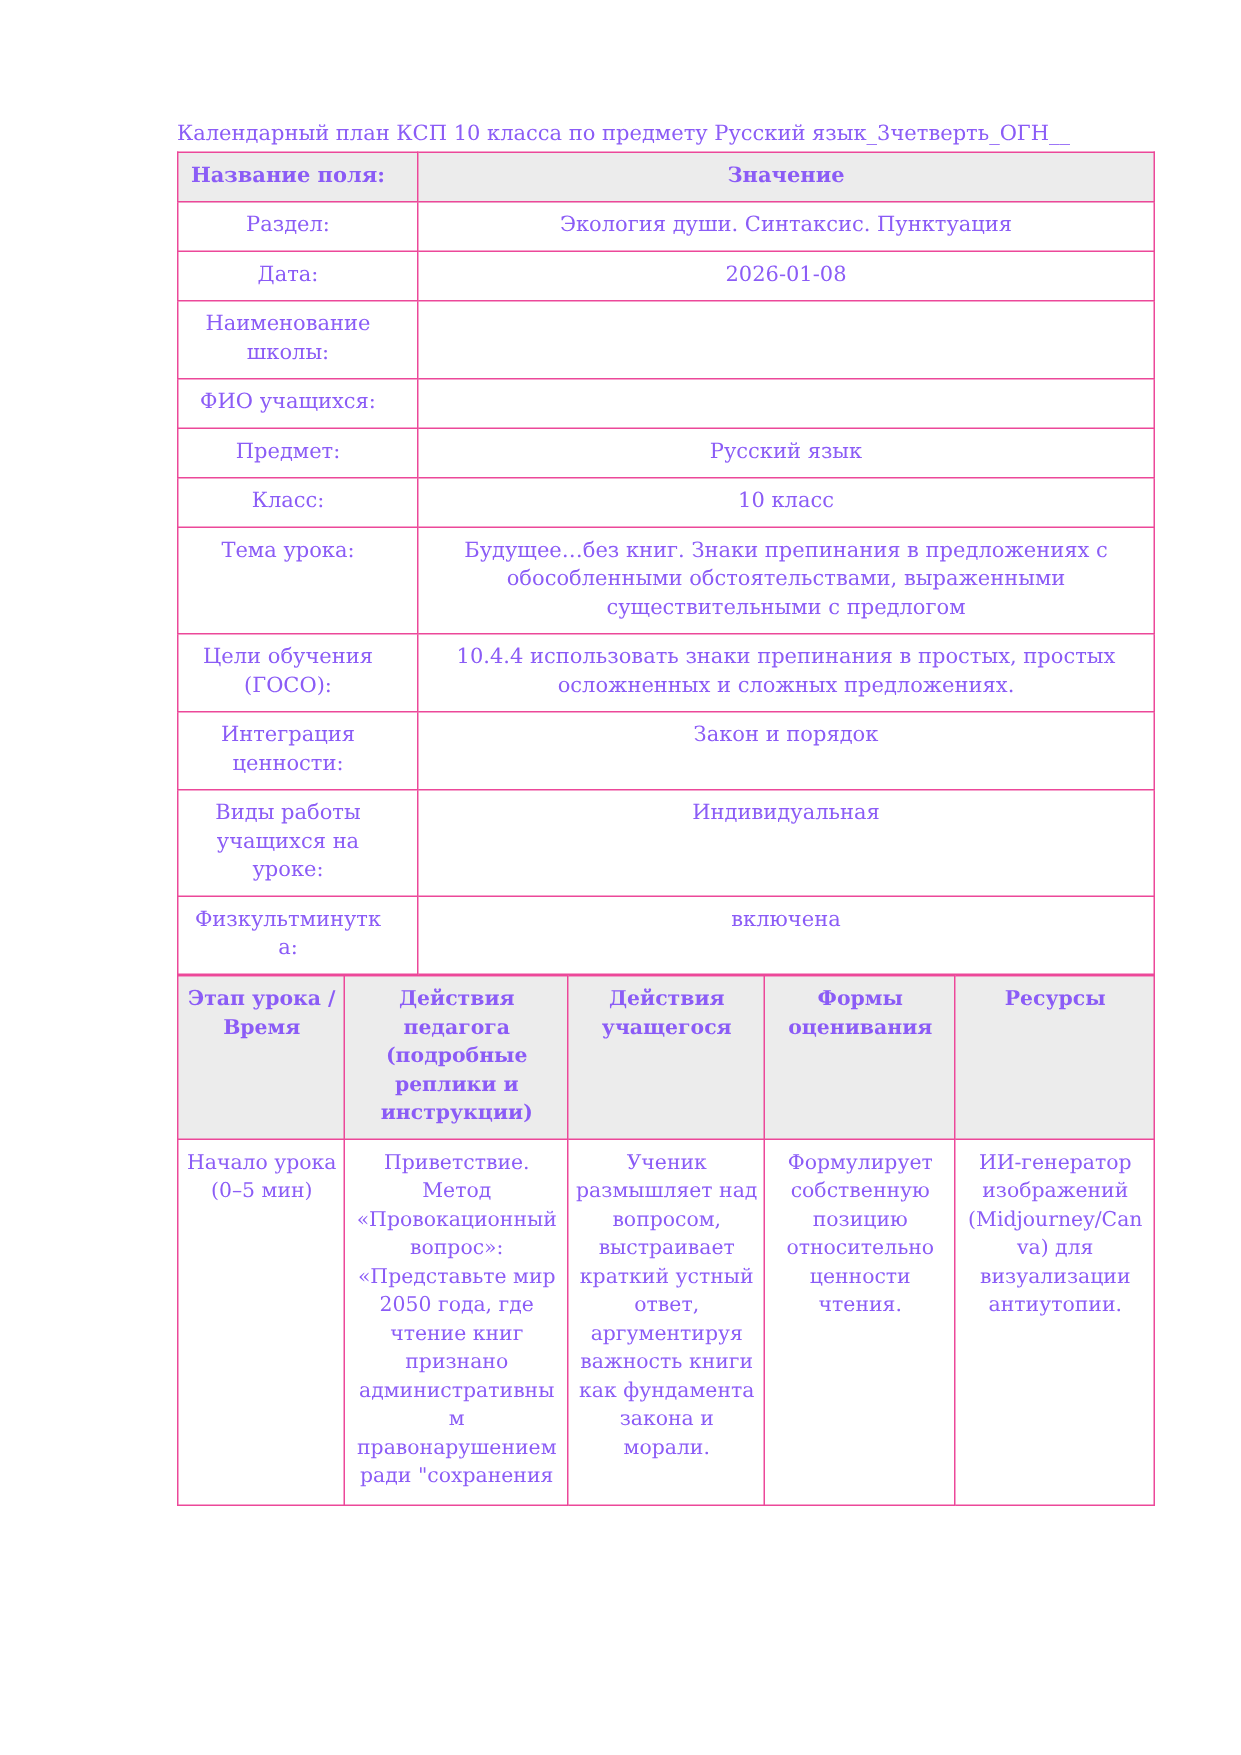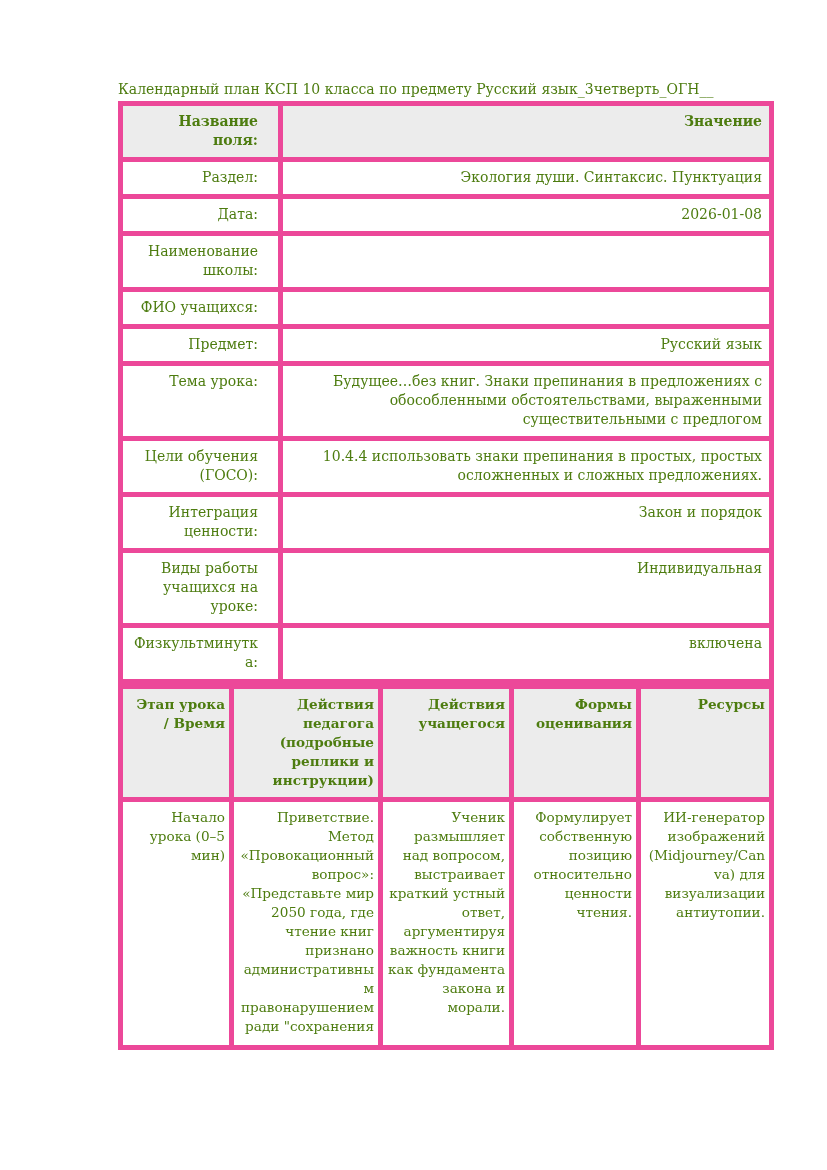--- a/index.html
+++ b/index.html
@@ -8,44 +8,44 @@
     background: #ffffff;
   }
   .page {
     position: relative;
     width: 827px;
     height: 1170px;
     background: #ffffff;
     font-family: "DejaVu Serif", serif;
     font-size: 14px;
     line-height: 19px;
-    color: #4d7c0f;
+    color: #8b5cf6;
     overflow: hidden;
   }
   .content {
     position: absolute;
     left: 118px;
     top: 80px;
     width: 651px;
   }
   .doc-title {
     margin: 0 0 2px 0;
     font-weight: normal;
     font-size: 14px;
     line-height: 19px;
   }
   table {
     border-collapse: collapse;
     table-layout: fixed;
     width: 651px;
   }
   td {
-    border: 5px solid #ec4899;
+    border: 1px solid #ec4899;
     vertical-align: top;
-    text-align: right;
+    text-align: center;
     padding: 6px 7px 7px 7px;
     overflow-wrap: break-word;
     word-wrap: break-word;
   }
   tr.hdr td {
     background: #ececec;
     font-weight: bold;
   }
   
   .t1 td.lbl { padding-right: 20px; }
@@ -92,20 +92,24 @@
         </tr>
         <tr>
           <td class="lbl">ФИО учащихся:</td>
           <td></td>
         </tr>
         <tr>
           <td class="lbl">Предмет:</td>
           <td>Русский язык</td>
         </tr>
         <tr>
+          <td class="lbl">Класс:</td>
+          <td>10 класс</td>
+        </tr>
+        <tr>
           <td class="lbl">Тема урока:</td>
           <td>Будущее…без книг. Знаки препинания в предложениях с обособленными обстоятельствами, выраженными существительными с предлогом</td>
         </tr>
         <tr>
           <td class="lbl">Цели обучения (ГОСО):</td>
           <td>10.4.4 использовать знаки препинания в простых, простых осложненных и сложных предложениях.</td>
         </tr>
         <tr>
           <td class="lbl">Интеграция ценности:</td>
           <td>Закон и порядок</td>

